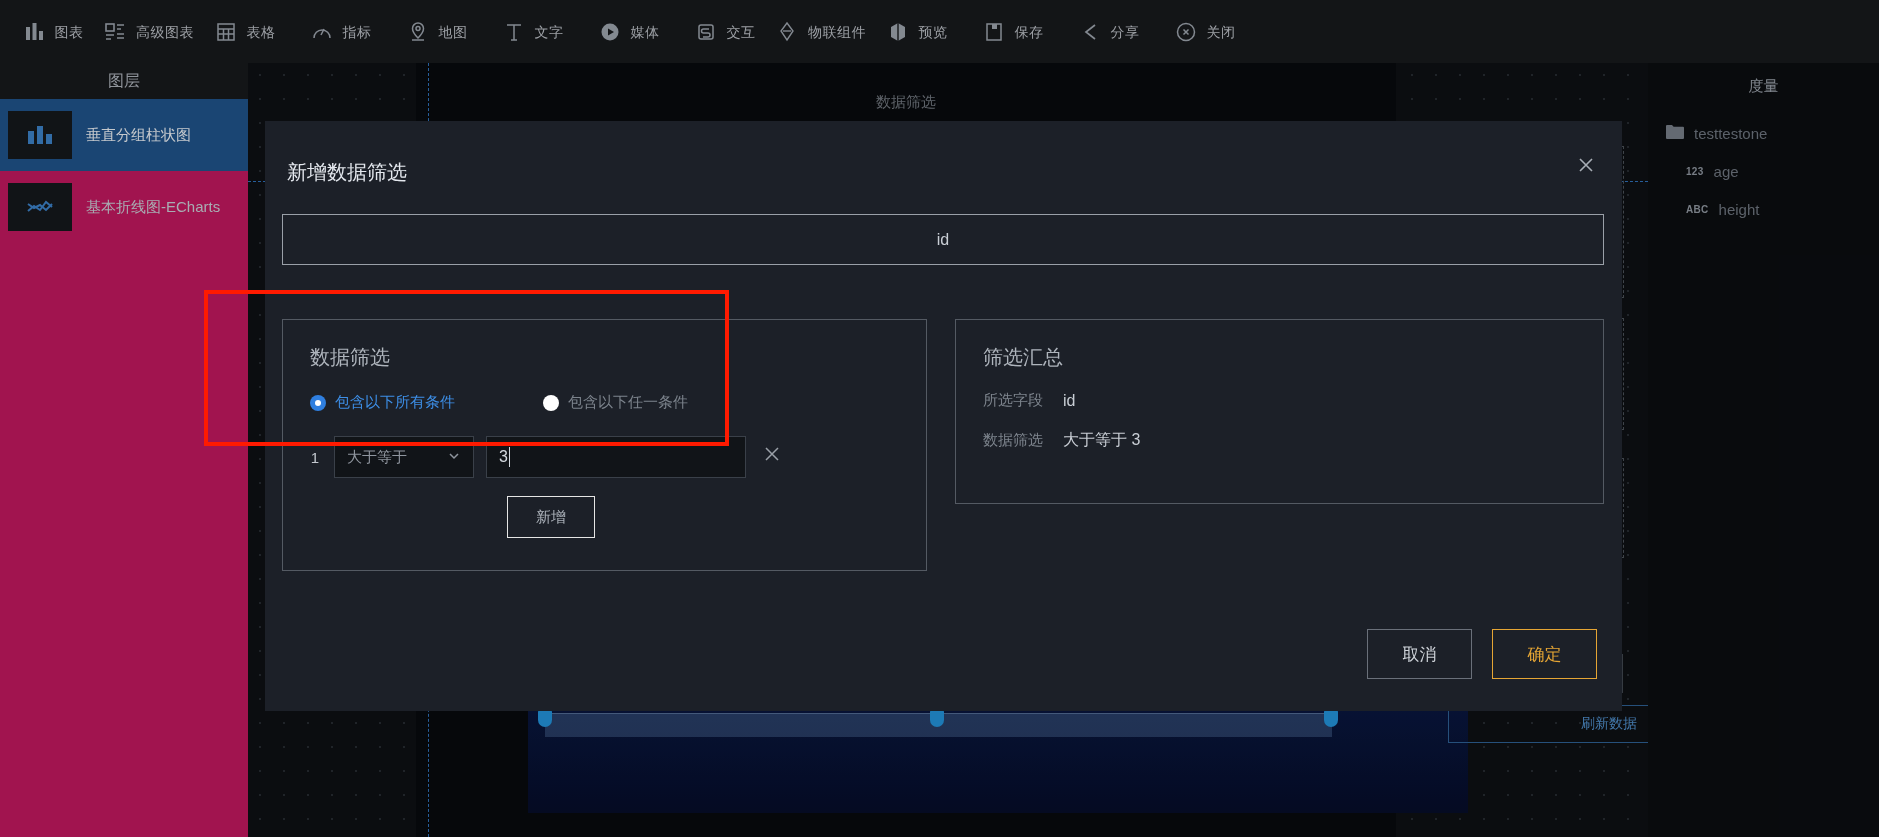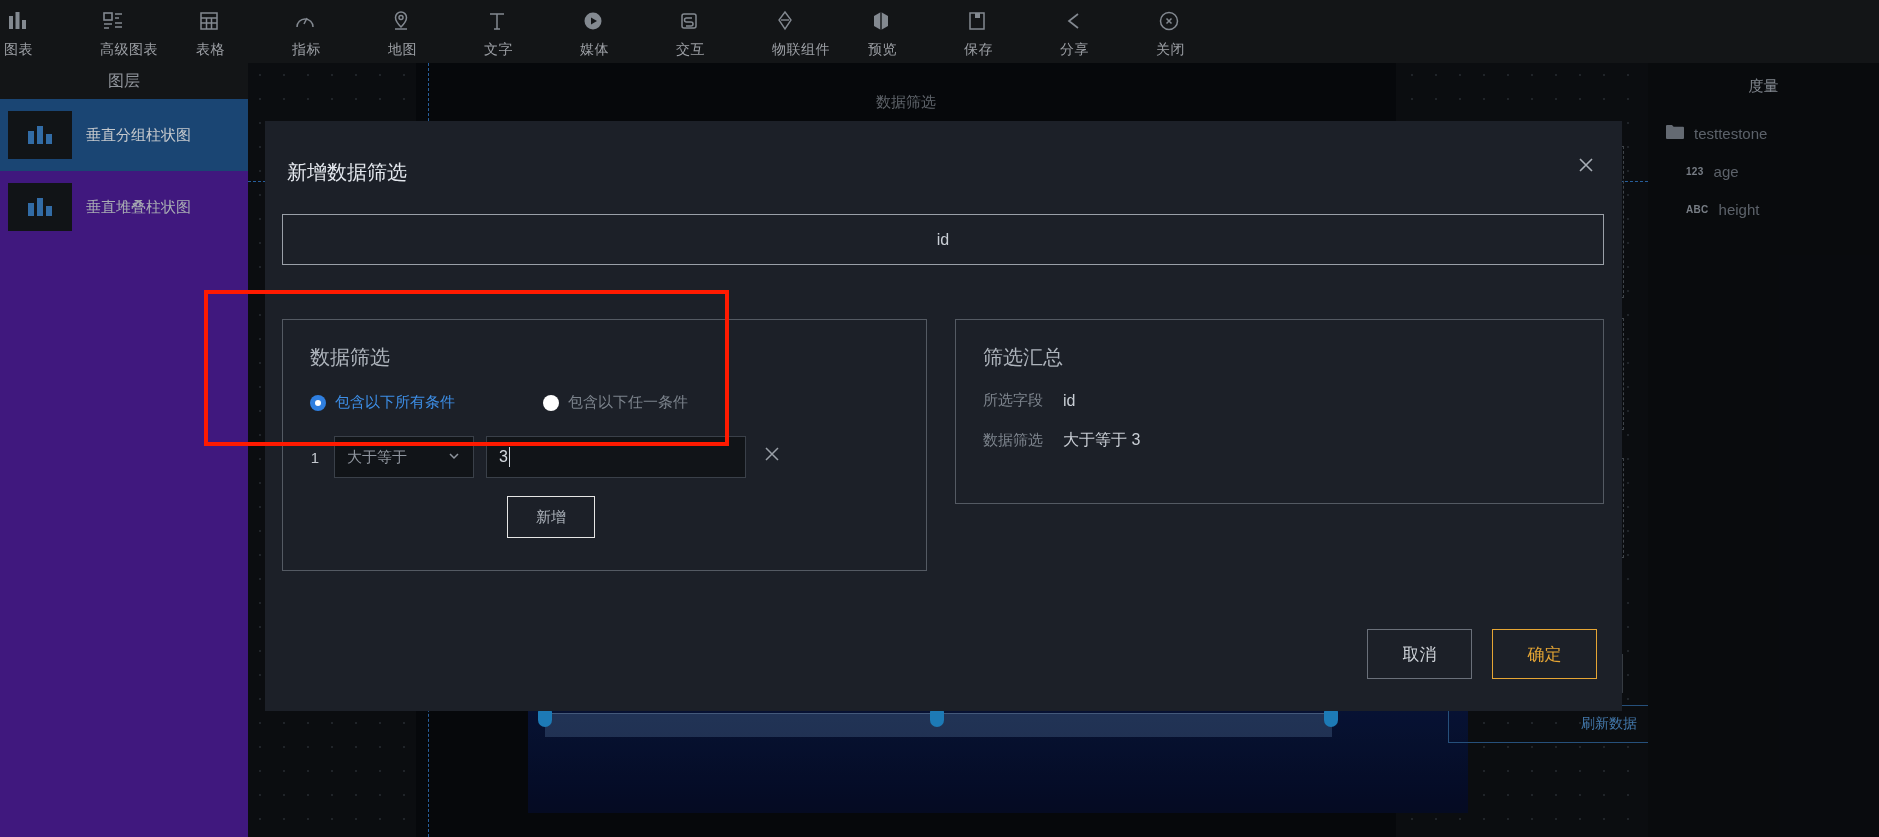--- a/index.html
+++ b/index.html
@@ -14,31 +14,31 @@
   
   .toolbar {
     position: absolute; left: 0; top: 0; width: 1879px; height: 63px;
     background: #17191c;
     display: flex; align-items: center;
     padding-left: 4px;
     z-index: 5;
   }
   .tb-item {
     width: 96px; height: 63px;
-    display: flex; flex-direction: column; align-items: flex-start; justify-content: center;
+    display: flex; flex-direction: row; align-items: center; justify-content: center;
     gap: 8px; cursor: pointer;
   }
   .tb-icon { width: 26px; height: 26px; display: flex; align-items: center; justify-content: center; }
   .tb-icon svg { display: block; }
   .tb-label { font-size: 14px; color: #b8bcc2; line-height: 1; letter-spacing: .5px; }
 
   
   .layers {
     position: absolute; left: 0; top: 63px; width: 248px; height: 774px;
-    background: #4c1d95;
+    background: #be185d;
     z-index: 3;
   }
   .layers-head {
     height: 36px; display: flex; align-items: center; justify-content: center;
     font-size: 16px; color: #a9aeb6; background: #17191c;
   }
   .layer-row {
     height: 72px; display: flex; align-items: center; gap: 14px;
     padding-left: 8px; cursor: pointer;
   }
@@ -371,31 +371,30 @@
       <span class="layer-thumb">
         <svg width="30" height="24" viewBox="0 0 30 24">
             <rect x="3" y="8" width="6" height="13" fill="#3b7fc4"></rect>
             <rect x="12" y="3" width="6" height="18" fill="#3b7fc4"></rect>
             <rect x="21" y="11" width="6" height="10" fill="#3b7fc4"></rect>
           </svg>
       </span>
       <span class="layer-name">垂直分组柱状图</span>
     </div>
 
-
     <div class="layer-row">
       <span class="layer-thumb">
-        <svg width="30" height="24" viewBox="0 0 30 24">
-            <rect x="3" y="8" width="6" height="13" fill="#3b7fc4"></rect>
-            <rect x="12" y="3" width="6" height="18" fill="#3b7fc4"></rect>
-            <rect x="21" y="11" width="6" height="10" fill="#3b7fc4"></rect>
-          </svg>
-      </span>
-      <span class="layer-name">垂直堆叠柱状图</span>
-    </div>
+        <svg width="30" height="24" viewBox="0 0 30 24" fill="none" stroke="#3b7fc4" stroke-width="2">
+            <path d="M3 16l6-5 6 4 6-8 6 5"></path>
+            <path d="M3 9l6 4 6-3 6 5 6-6"></path>
+          </svg>
+      </span>
+      <span class="layer-name">基本折线图-ECharts</span>
+    </div>
+
   </div>
 
   <div class="canvas">
     <div class="widget-card"></div>
     <div class="guide-v"></div>
     <div class="guide-h"></div>
     <div class="widget-title">数据筛选</div>
 
     <div class="chart-plot"></div>
     <div class="xlabels">

